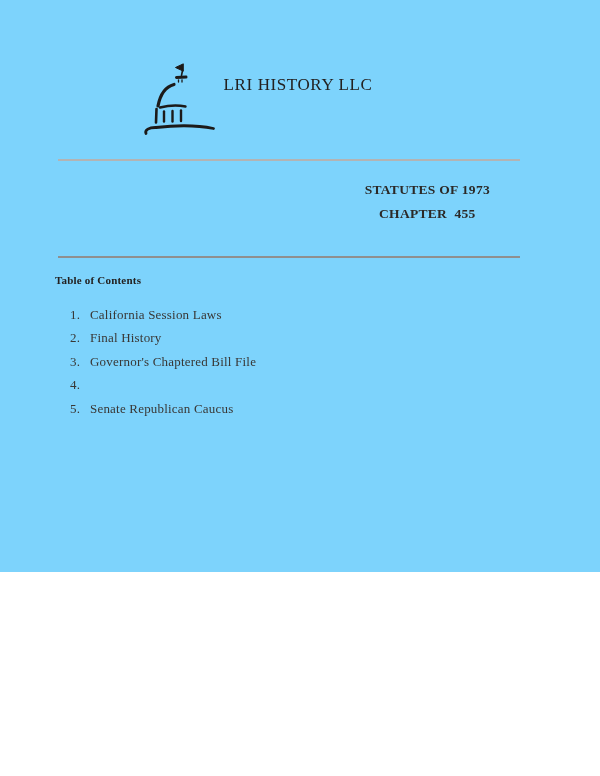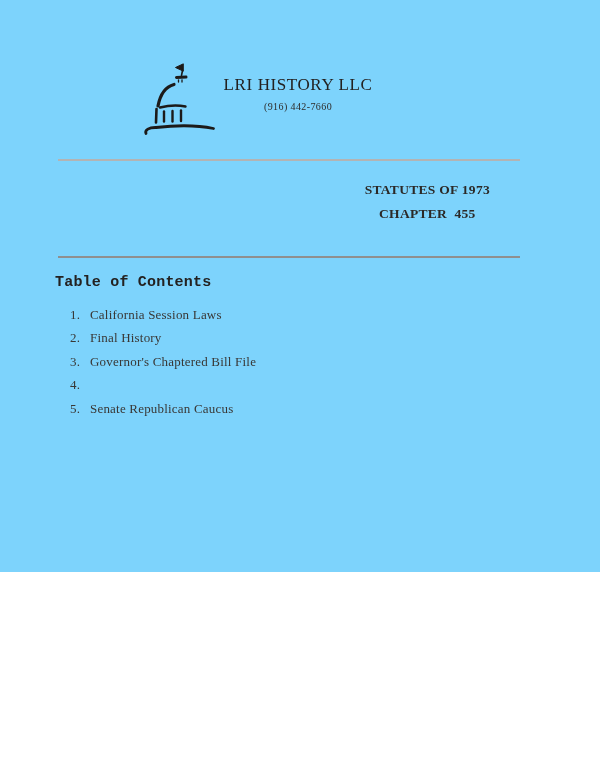--- a/index.html
+++ b/index.html
@@ -82,24 +82,23 @@
     color: #2b2927;
     white-space: pre; 
   }
 
   
   .toc-title {
     position: absolute;
     left: 55px;
     top: 274px;
     font-weight: bold;
-    font-size: 15px;
+    font-size: 11px;
     letter-spacing: 0.2px;
     color: #232120;
-    font-family: Liberation Mono, monospace;
   }
   .toc-list {
     position: absolute;
     left: 70px;
     top: 303px;
     margin: 0;
     padding: 0;
     list-style: none;
   }
   .toc-item {
@@ -141,21 +140,20 @@
       <path d="M32.5 51 L32.5 61.5" stroke-width="2.4"></path>
       <path d="M41 50.5 L41 61" stroke-width="2.4"></path>
 
       <path d="M6 73.5 C4.5 70 9 67.3 16 67.5 C35 65.3 58 65.3 73.5 68.5" stroke-width="2.8"></path>
     </g>
   </svg>
 
   <div class="header-text">
     <div class="company-name">LRI HISTORY LLC</div>
     <div class="contact-block">
-      <div class="contact-line">(916) 442-7660</div>
     </div>
   </div>
 
   <div class="rule rule-top"></div>
 
   <div class="reference">
     <div class="reference-line">STATUTES OF 1973</div>
     <div class="reference-line">CHAPTER  455</div>
   </div>
 

